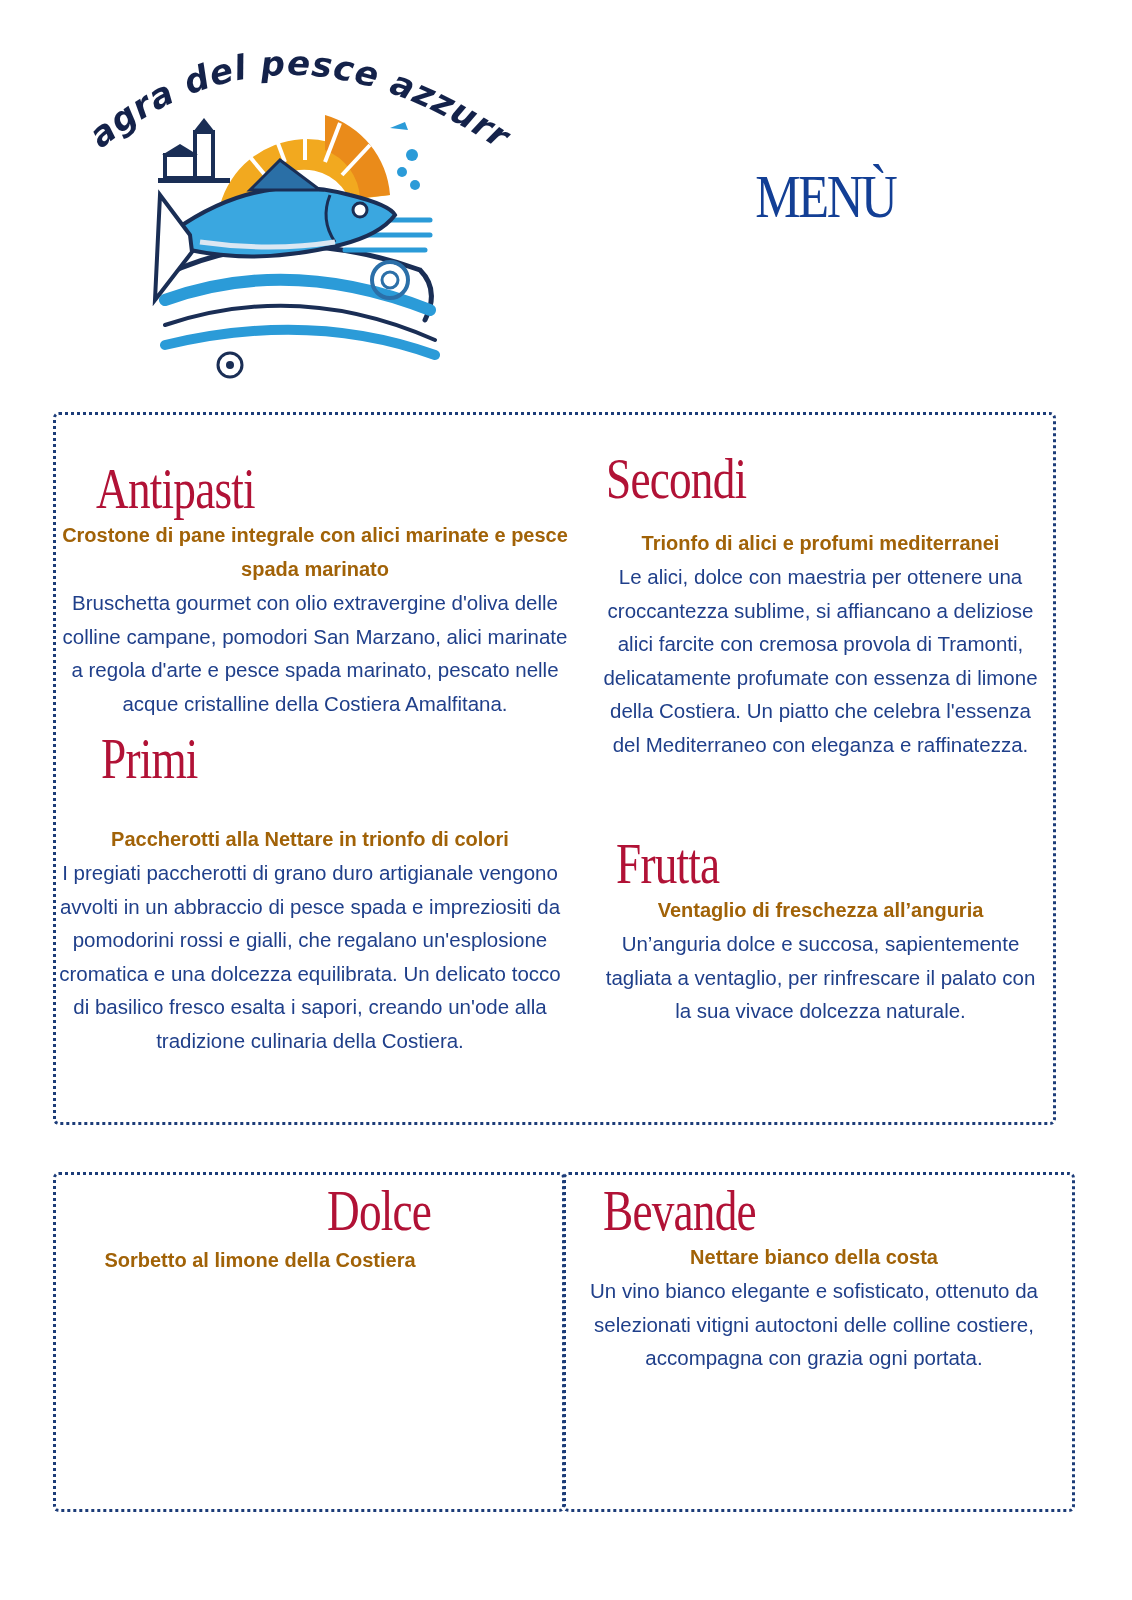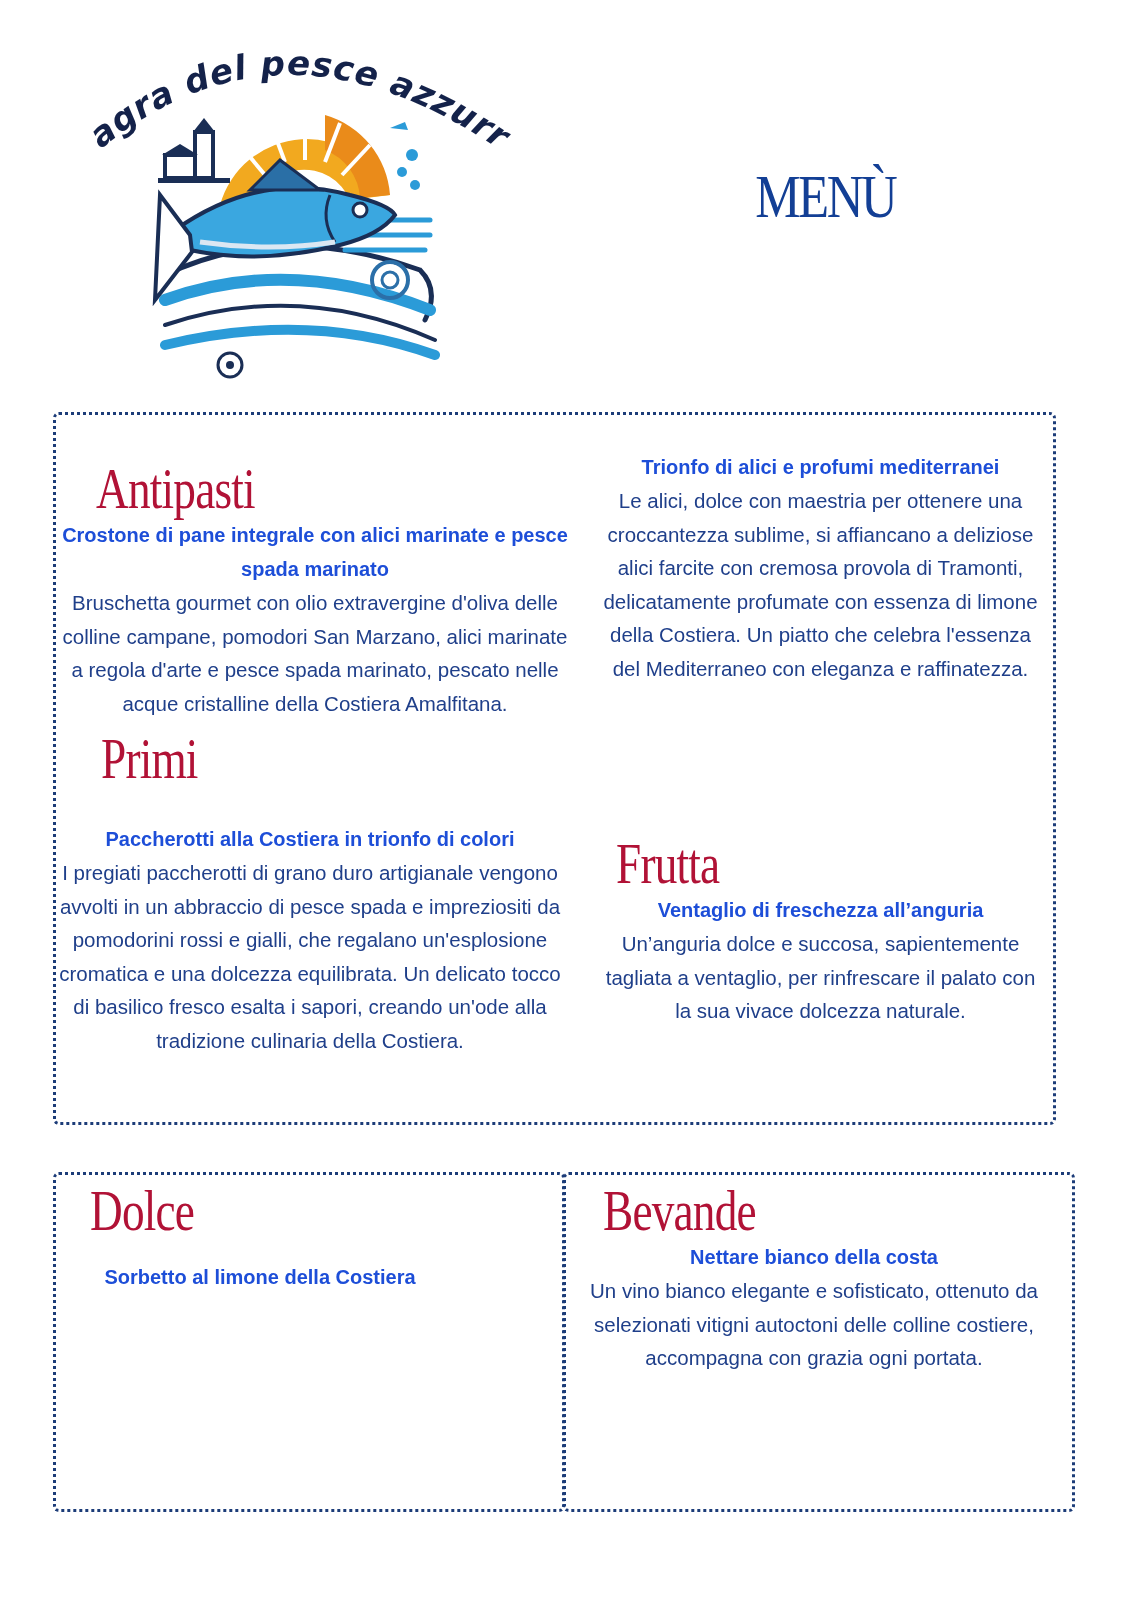--- a/index.html
+++ b/index.html
@@ -16,33 +16,33 @@
 
   .box { position: absolute; border: 3px dotted #1c3c78; border-radius: 6px; }
   .box-main { left: 53px; top: 412px; width: 1003px; height: 713px; }
   .box-dolce { left: 53px; top: 1172px; width: 512px; height: 340px; }
   .box-bev { left: 563px; top: 1172px; width: 512px; height: 340px; }
 
   .section { position: absolute; text-align: center; }
   .heading { font-family: "Liberation Serif", serif; color: #b11236; font-size: 58px; line-height: 1;
     display: inline-block; transform: scaleX(0.78); transform-origin: left center; letter-spacing: -1px; white-space: nowrap; }
   .heading-wrap { text-align: left; }
-  .dish { font-weight: bold; color: #1d4ed8; font-size: 20px; line-height: 34px; }
+  .dish { font-weight: bold; color: #a16207; font-size: 20px; line-height: 34px; }
   .desc { color: #1f3f8a; font-size: 20.5px; line-height: 33.6px; }
 
   #sec-antipasti { left: 60px; top: 420px; width: 510px; }
   #sec-antipasti .heading-wrap { padding-left: 36px; margin-top: 40px; }
   #sec-primi { left: 55px; top: 730px; width: 510px; }
   #sec-primi .heading-wrap { padding-left: 46px; margin-bottom: 34px; }
   #sec-secondi { left: 598px; top: 450px; width: 445px; }
   #sec-secondi .heading-wrap { padding-left: 8px; margin-bottom: 18px; }
   #sec-frutta { left: 598px; top: 835px; width: 445px; }
   #sec-frutta .heading-wrap { padding-left: 18px; margin-bottom: 0; }
   #sec-dolce { left: 60px; top: 1182px; width: 400px; }
-  #sec-dolce .heading-wrap { padding-left: 30px; margin-bottom: 20px; }
+  #sec-dolce .heading-wrap { padding-left: 30px; margin-bottom: 3px; text-align: right; }
   #sec-bevande { left: 575px; top: 1182px; width: 478px; }
   #sec-bevande .heading-wrap { padding-left: 28px; }
 </style>
 </head>
 <body>
 
 <div class="logo-wrap">
   <svg viewBox="0 0 440 380">
     <defs>
       <path id="arcPath" d="M 20 130 Q 200 -20 420 130" fill="none"></path>
@@ -112,25 +112,26 @@
 <div class="box box-bev"></div>
 
 <div class="section" id="sec-antipasti">
   <div class="heading-wrap"><span class="heading">Antipasti</span></div>
   <div class="dish">Crostone di pane integrale con alici marinate e pesce spada marinato</div>
   <div class="desc">Bruschetta gourmet con olio extravergine d'oliva delle colline campane, pomodori San Marzano, alici marinate a regola d'arte e pesce spada marinato, pescato nelle acque cristalline della Costiera Amalfitana.</div>
 </div>
 
 <div class="section" id="sec-primi">
   <div class="heading-wrap"><span class="heading">Primi</span></div>
-  <div class="dish">Paccherotti alla Costiera in trionfo di colori</div>
+  <div class="dish">Paccherotti alla Nettare in trionfo di colori</div>
   <div class="desc">I pregiati paccherotti di grano duro artigianale vengono avvolti in un abbraccio di pesce spada e impreziositi da pomodorini rossi e gialli, che regalano un'esplosione cromatica e una dolcezza equilibrata. Un delicato tocco di basilico fresco esalta i sapori, creando un'ode alla tradizione culinaria della Costiera.</div>
 </div>
 
 <div class="section" id="sec-secondi">
+  <div class="heading-wrap"><span class="heading">Secondi</span></div>
   <div class="dish">Trionfo di alici e profumi mediterranei</div>
   <div class="desc">Le alici, dolce con maestria per ottenere una croccantezza sublime, si affiancano a deliziose alici farcite con cremosa provola di Tramonti, delicatamente profumate con essenza di limone della Costiera. Un piatto che celebra l'essenza del Mediterraneo con eleganza e raffinatezza.</div>
 </div>
 
 <div class="section" id="sec-frutta">
   <div class="heading-wrap"><span class="heading">Frutta</span></div>
   <div class="dish">Ventaglio di freschezza all’anguria</div>
   <div class="desc">Un’anguria dolce e succosa, sapientemente tagliata a ventaglio, per rinfrescare il palato con la sua vivace dolcezza naturale.</div>
 </div>
 

